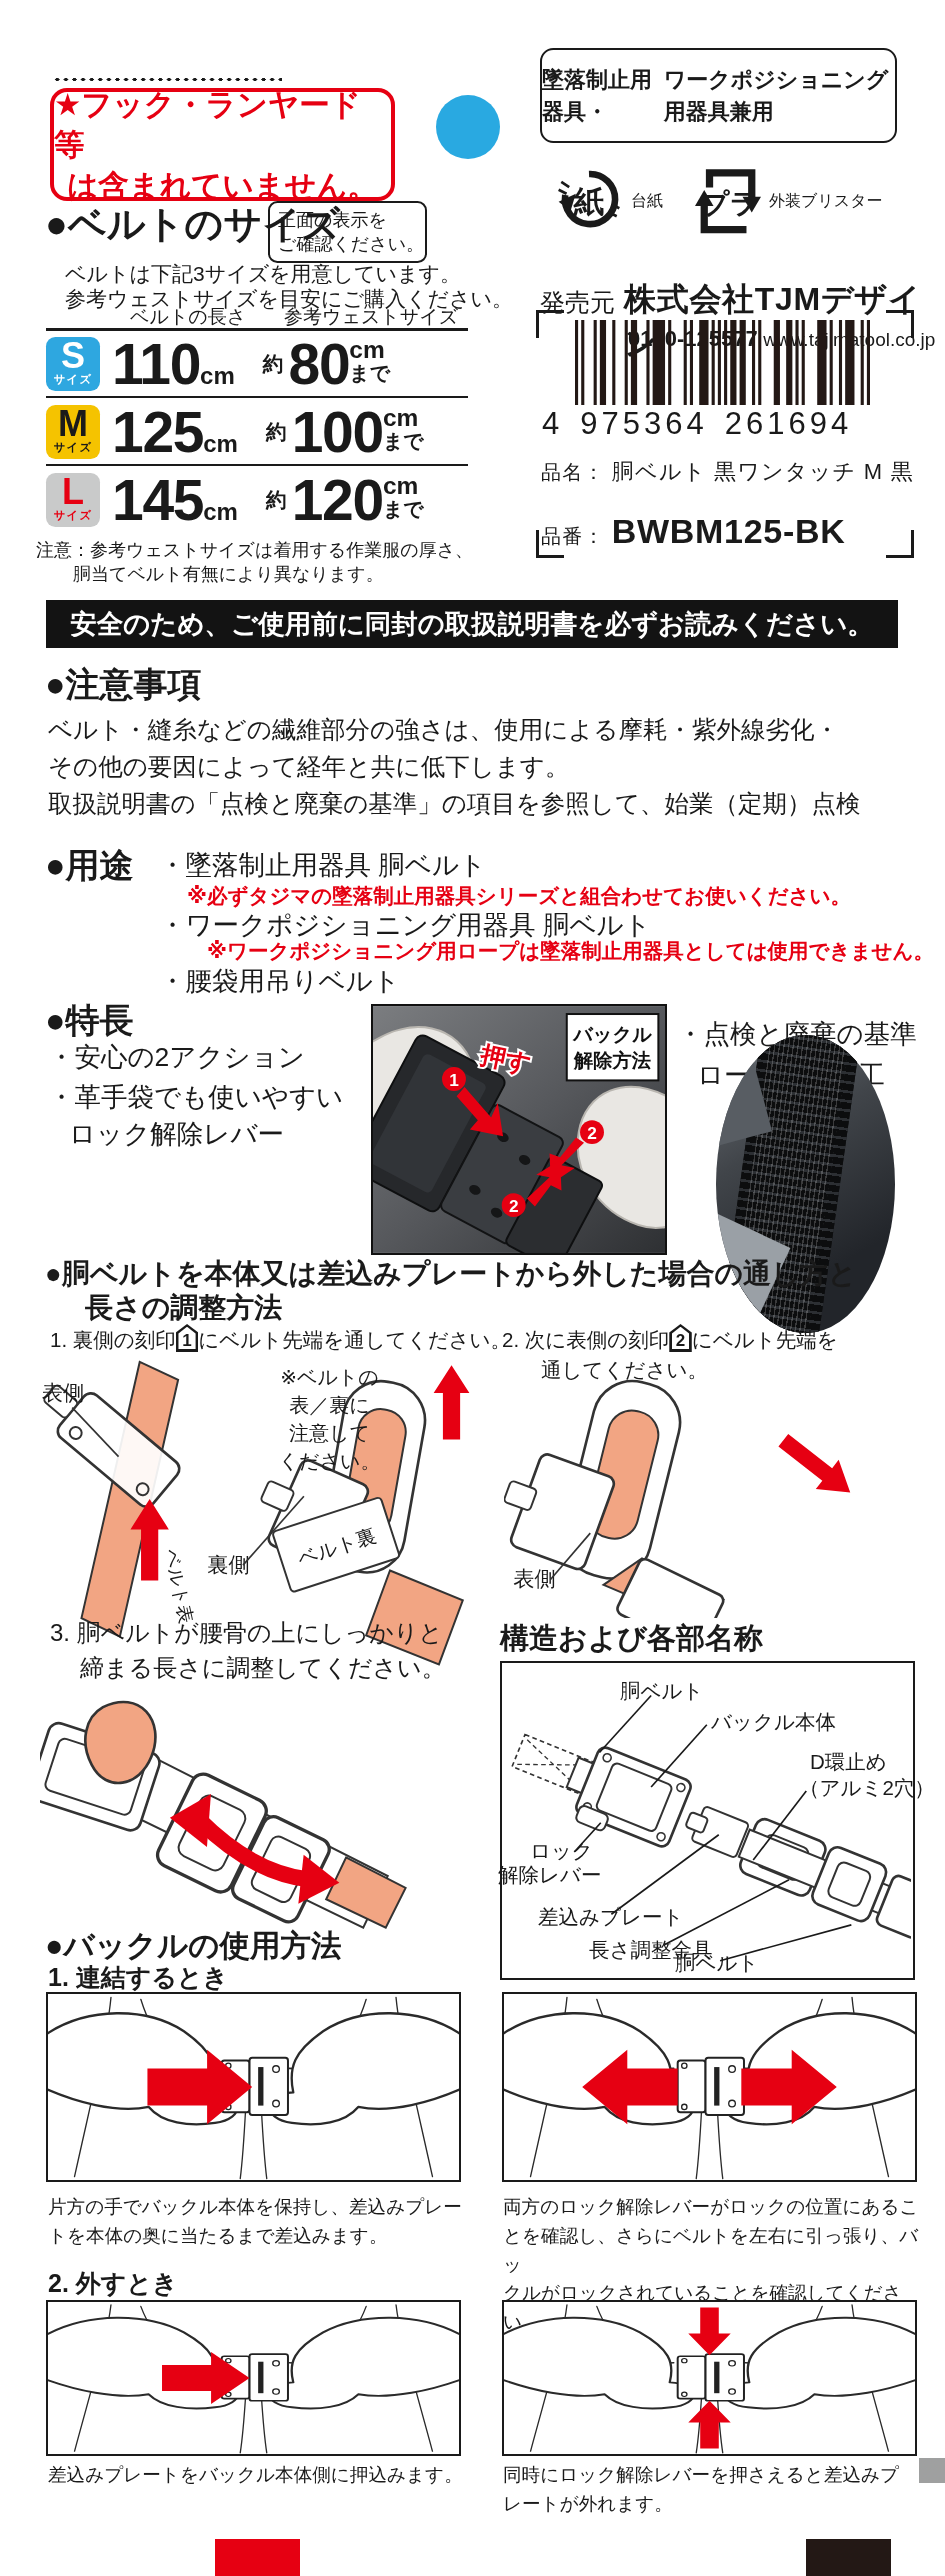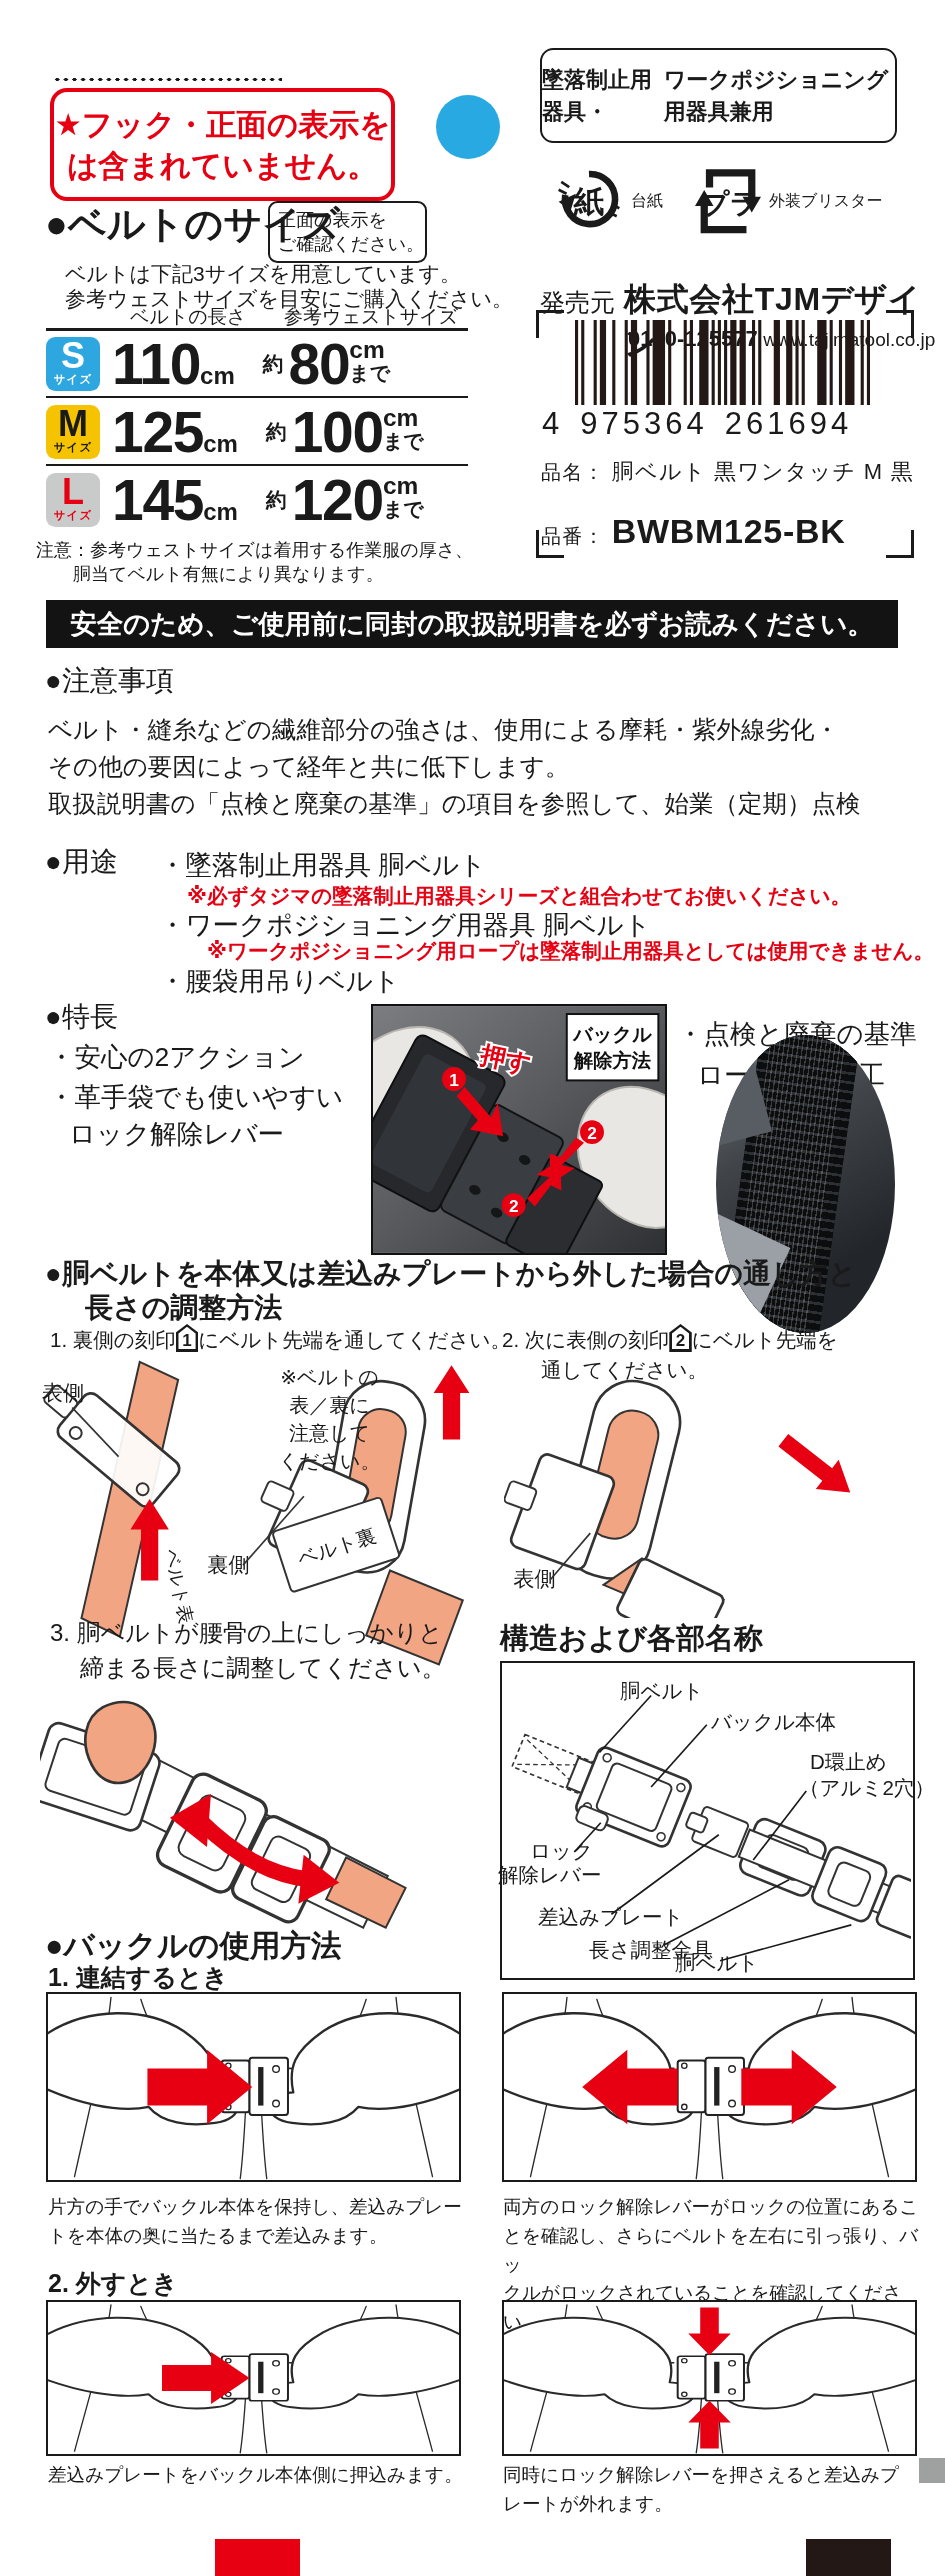--- a/index.html
+++ b/index.html
@@ -50,21 +50,21 @@
   .corner{width:28px;height:28px;}
   .corner div{background:#1a1a1a;position:absolute;}
   .bcdigits{left:542px;top:406px;width:331px;display:flex;font-size:31px;letter-spacing:4px;}
   .bcdigits span{margin-right:17px;}
   .prodrow{font-size:20px;letter-spacing:1.3px;}
   .prodname{font-size:22px;}
   .prodcode{font-size:34px;font-weight:bold;letter-spacing:0.7px;}
   
   .banner{left:46px;top:600px;width:852px;height:48px;background:#131313;color:#fff;
     display:flex;align-items:center;justify-content:center;font-size:26.5px;font-weight:bold;}
-  .h2{font-size:28px;font-weight:normal;}
+  .h2{font-size:34px;font-weight:bold;}
   .body37{font-size:24.5px;line-height:1.52;}
   .use-item{font-size:26.5px;}
   .use-note{font-size:20.5px;font-weight:bold;}
   .feat{font-size:26.5px;}
   .frame{border:2px solid #1a1a1a;}
   
   .h3{font-size:28px;font-weight:bold;}
   .stepline{font-size:20.5px;}
   .stamp{display:inline-block;position:relative;width:22.5px;height:28px;vertical-align:-5.3px;
     background:#1a1a1a;clip-path:polygon(50% 0,100% 30%,100% 100%,0 100%,0 30%);}
@@ -84,21 +84,21 @@
   .mark{position:absolute;}
 </style>
 </head>
 <body>
 
 <div id="page">
 
   <div class="abs dotline"></div>
 
   <div class="abs alertbox">
-    <div>★フック・正面の表示を</div>
+    <div>★フック・ランヤード等</div>
     <div>は含まれていません。</div>
   </div>
 
   <div class="abs bluecircle"></div>
 
   <div class="abs dualbox">
     <div>墜落制止用器具・</div>
     <div>ワークポジショニング用器具兼用</div>
   </div>
 

